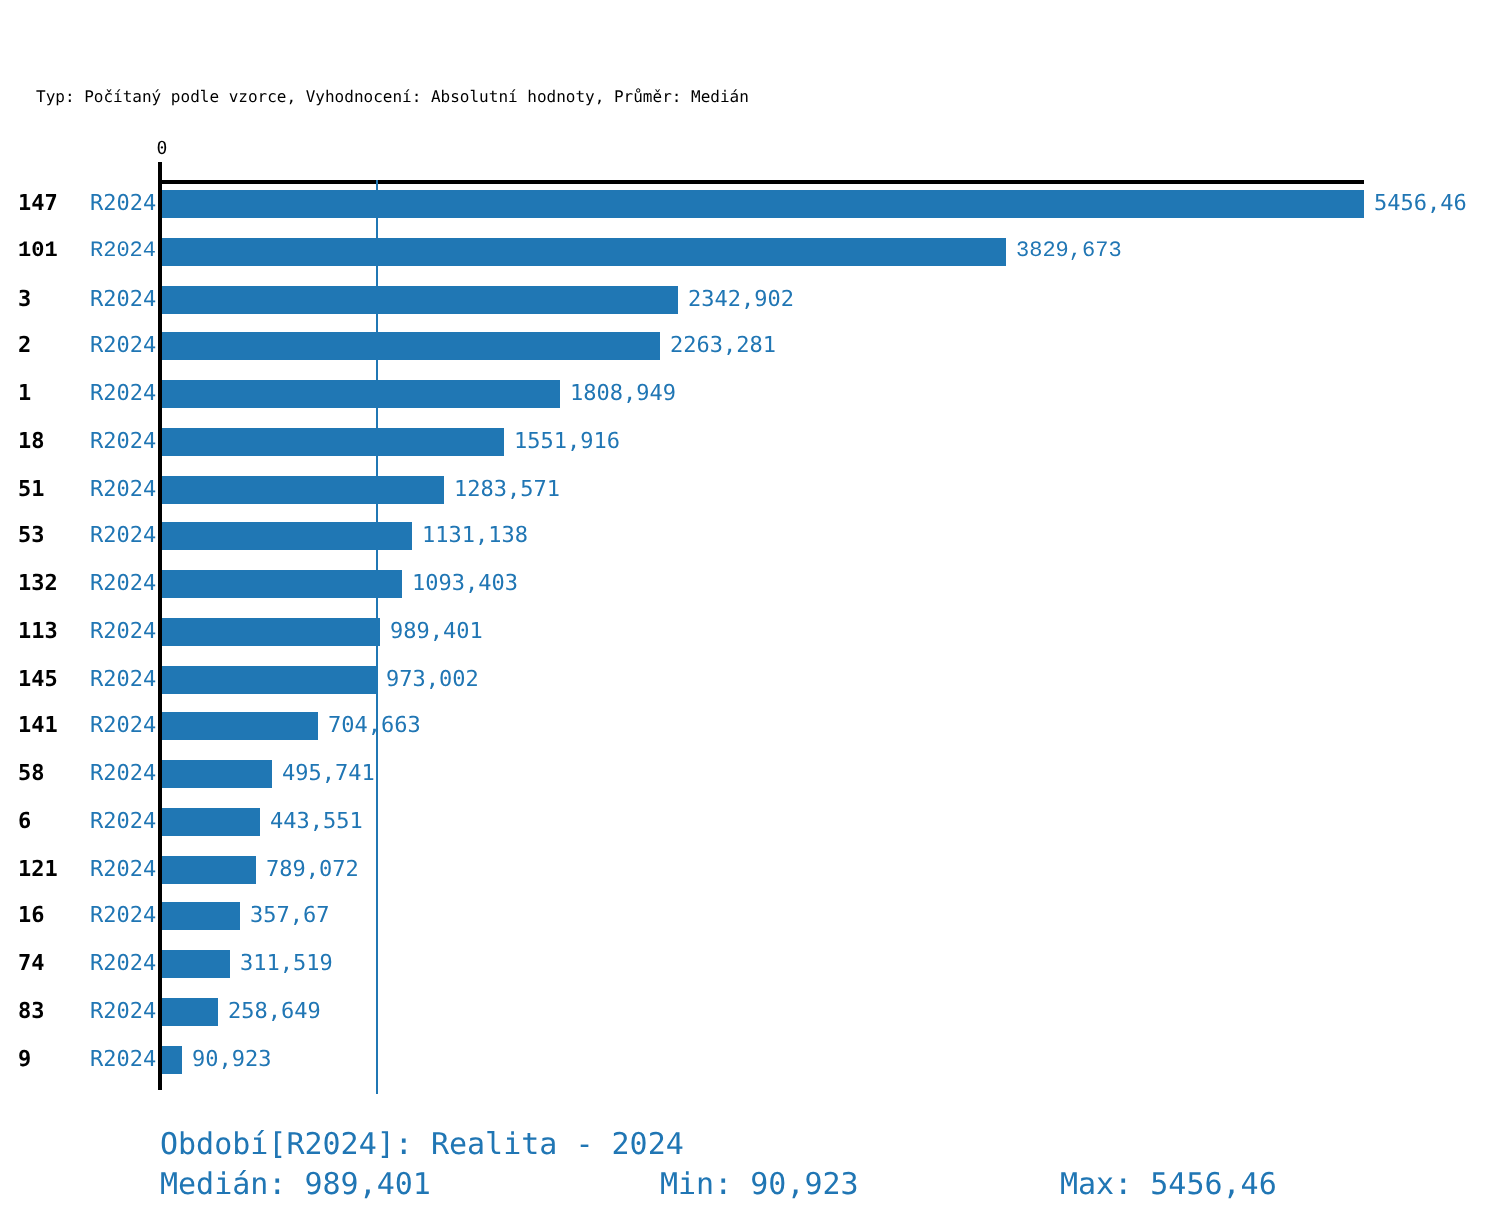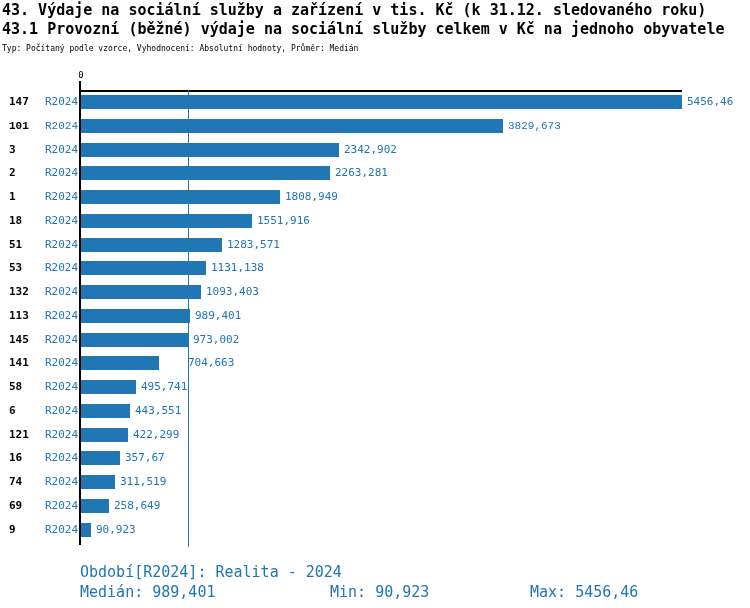--- a/index.html
+++ b/index.html
@@ -3,21 +3,21 @@
 <meta charset="utf-8">
 <style>
   html,body { margin:0; padding:0; background:#fff; }
   .screen {
     position:relative; width:750px; height:608px; background:#fff;
     font-family:"DejaVu Sans Mono", monospace; overflow:hidden;
     --blue-bar:#2077b4; --blue-text:#2076b4; --axis:#000;
   }
   .title-block { position:absolute; left:2px; top:1px; font-size:15px; font-weight:bold;
                  line-height:19px; color:#000; white-space:pre; }
-  .meta-line   { position:absolute; left:2px; top:44px; font-size:8px; color:#000; white-space:pre; }
+  .meta-line   { position:absolute; left:18px; top:44px; font-size:8px; color:#000; white-space:pre; }
 
   .zero-label  { position:absolute; left:66px; top:70px; width:30px; text-align:center;
                  font-size:9px; color:#000; line-height:10px; }
   .axis-tick   { position:absolute; left:79px; top:81px; width:2px; height:9px; background:var(--axis); }
   .y-axis      { position:absolute; left:79px; top:90px; width:2px; height:455px; background:var(--axis); }
   .top-axis    { position:absolute; left:79px; top:90px; width:603px; height:2px; background:var(--axis); }
   .median-line { position:absolute; left:188px; top:90px; width:1px; height:457px; background:var(--blue-bar); }
 
   .rows { position:absolute; left:0; top:90px; width:750px; height:455px; }
   .row  { position:absolute; left:0; width:750px; height:24px; }
@@ -33,21 +33,20 @@
   .f-period{ left:80px;  top:563px; }
   .f-median{ left:80px;  top:583px; }
   .f-min   { left:330px; top:583px; }
   .f-max   { left:530px; top:583px; }
 </style>
 </head>
 <body>
 
 <div class="screen" style="--blue-bar: #2077b4; --blue-text: #2076b4; --axis: #000000;">
 
-  <div class="title-block"><span>43. Výdaje na sociální služby a zařízení v tis. Kč (k 31.12. sledovaného roku)</span><br><span>43.1 Provozní (běžné) výdaje na sociální služby celkem v Kč na jednoho obyvatele</span></div>
 
   <div class="meta-line">Typ: Počítaný podle vzorce, Vyhodnocení: Absolutní hodnoty, Průměr: Medián</div>
 
   <div class="zero-label">0</div>
   <div class="axis-tick"></div>
   <div class="y-axis"></div>
   <div class="top-axis"></div>
   <div class="median-line"></div>
 
   <div class="rows">
@@ -114,54 +113,54 @@
       <div class="row" style="top: 237.5px;">
         <span class="cat">145</span>
         <span class="period">R2024</span>
         <div class="bar" style="width: 107px;"></div>
         <span class="val" style="left: 193px;">973,002</span>
       </div>
       <div class="row" style="top: 261.25px;">
         <span class="cat">141</span>
         <span class="period">R2024</span>
         <div class="bar" style="width: 78px;"></div>
-        <span class="val" style="left: 164px; margin-left: 24px;">704,663</span>
+        <span class="val" style="left: 164px;">704,663</span>
       </div>
       <div class="row" style="top: 285px;">
         <span class="cat">58</span>
         <span class="period">R2024</span>
         <div class="bar" style="width: 55px;"></div>
         <span class="val" style="left: 141px;">495,741</span>
       </div>
       <div class="row" style="top: 308.75px;">
         <span class="cat">6</span>
         <span class="period">R2024</span>
         <div class="bar" style="width: 49px;"></div>
         <span class="val" style="left: 135px;">443,551</span>
       </div>
       <div class="row" style="top: 332.5px;">
         <span class="cat">121</span>
         <span class="period">R2024</span>
         <div class="bar" style="width: 47px;"></div>
-        <span class="val" style="left: 133px;">422,299</span>
+        <span class="val" style="left: 133px;">789,072</span>
       </div>
       <div class="row" style="top: 356.25px;">
         <span class="cat">16</span>
         <span class="period">R2024</span>
         <div class="bar" style="width: 39px;"></div>
         <span class="val" style="left: 125px;">357,67</span>
       </div>
       <div class="row" style="top: 380px;">
         <span class="cat">74</span>
         <span class="period">R2024</span>
         <div class="bar" style="width: 34px;"></div>
         <span class="val" style="left: 120px;">311,519</span>
       </div>
       <div class="row" style="top: 403.75px;">
-        <span class="cat">69</span>
+        <span class="cat">83</span>
         <span class="period">R2024</span>
         <div class="bar" style="width: 28px;"></div>
         <span class="val" style="left: 114px;">258,649</span>
       </div>
       <div class="row" style="top: 427.5px;">
         <span class="cat">9</span>
         <span class="period">R2024</span>
         <div class="bar" style="width: 10px;"></div>
         <span class="val" style="left: 96px;">90,923</span>
       </div>

